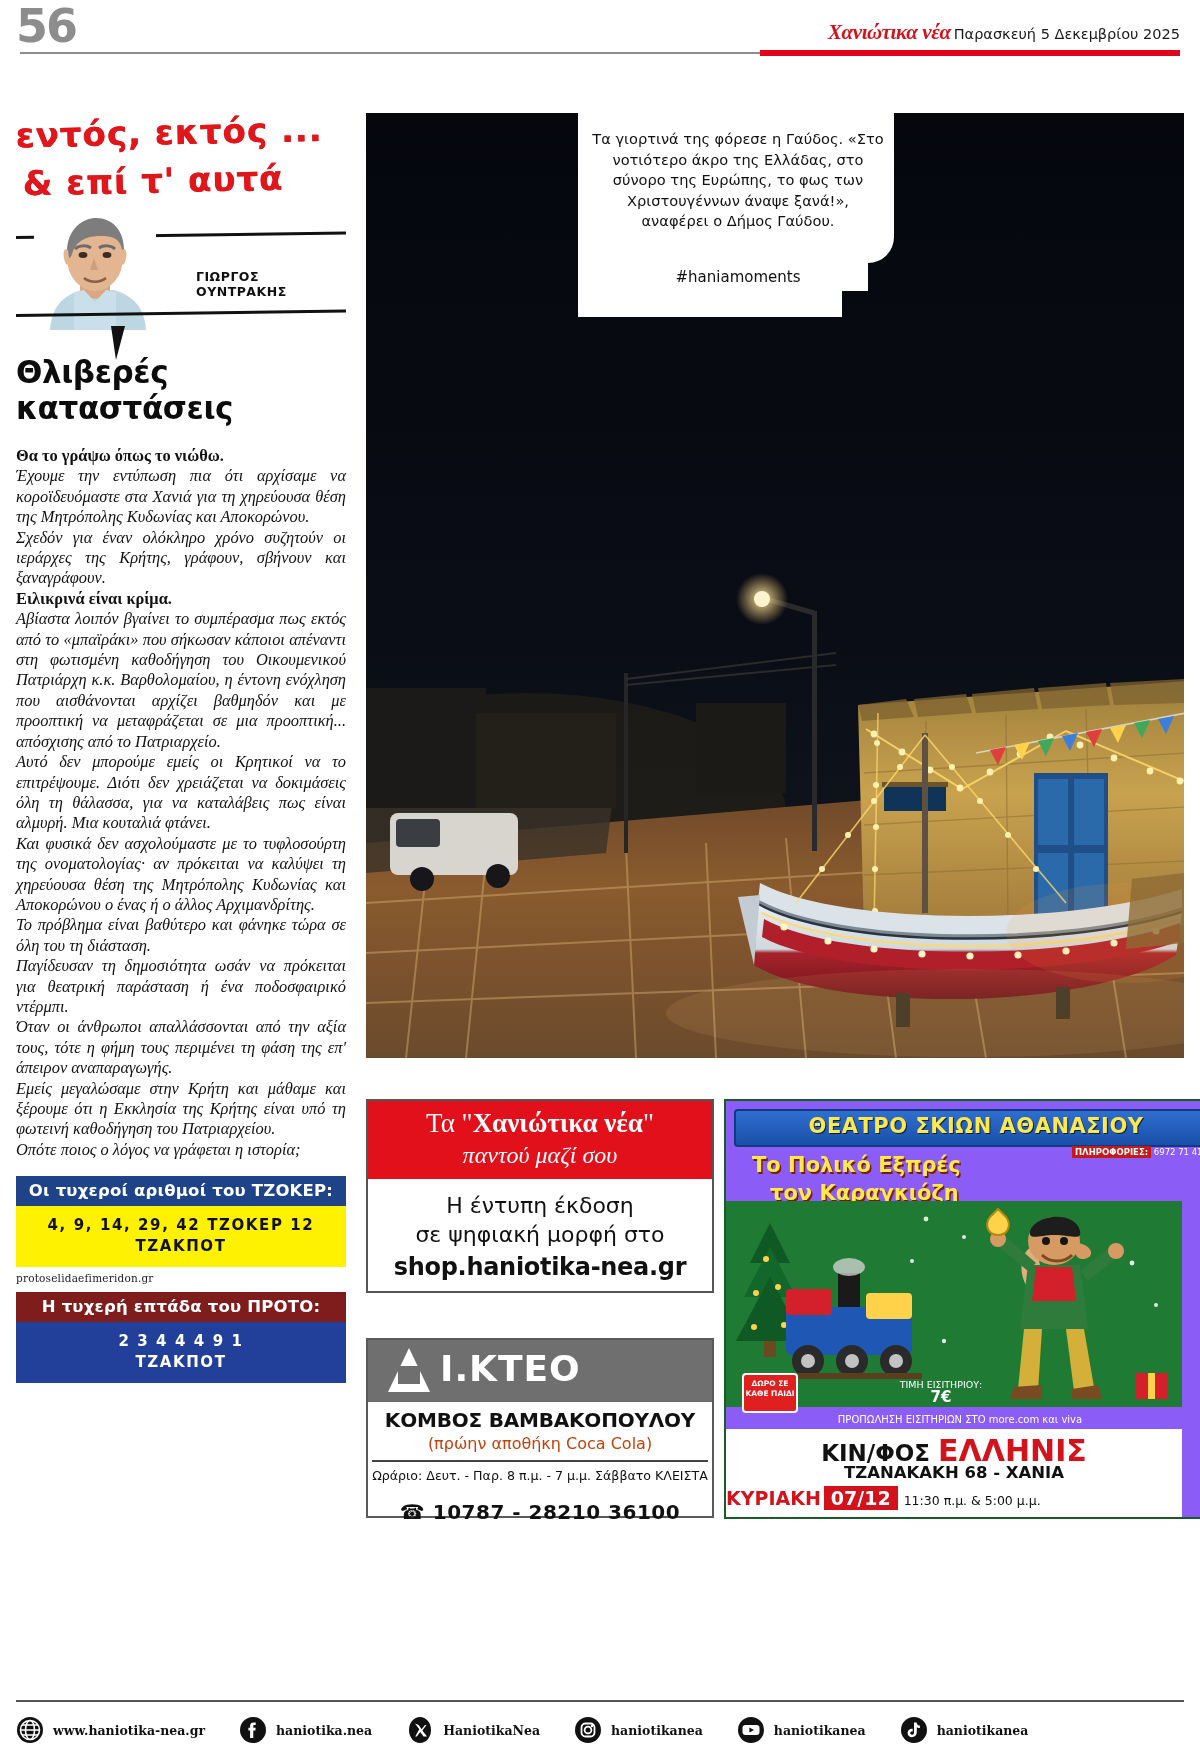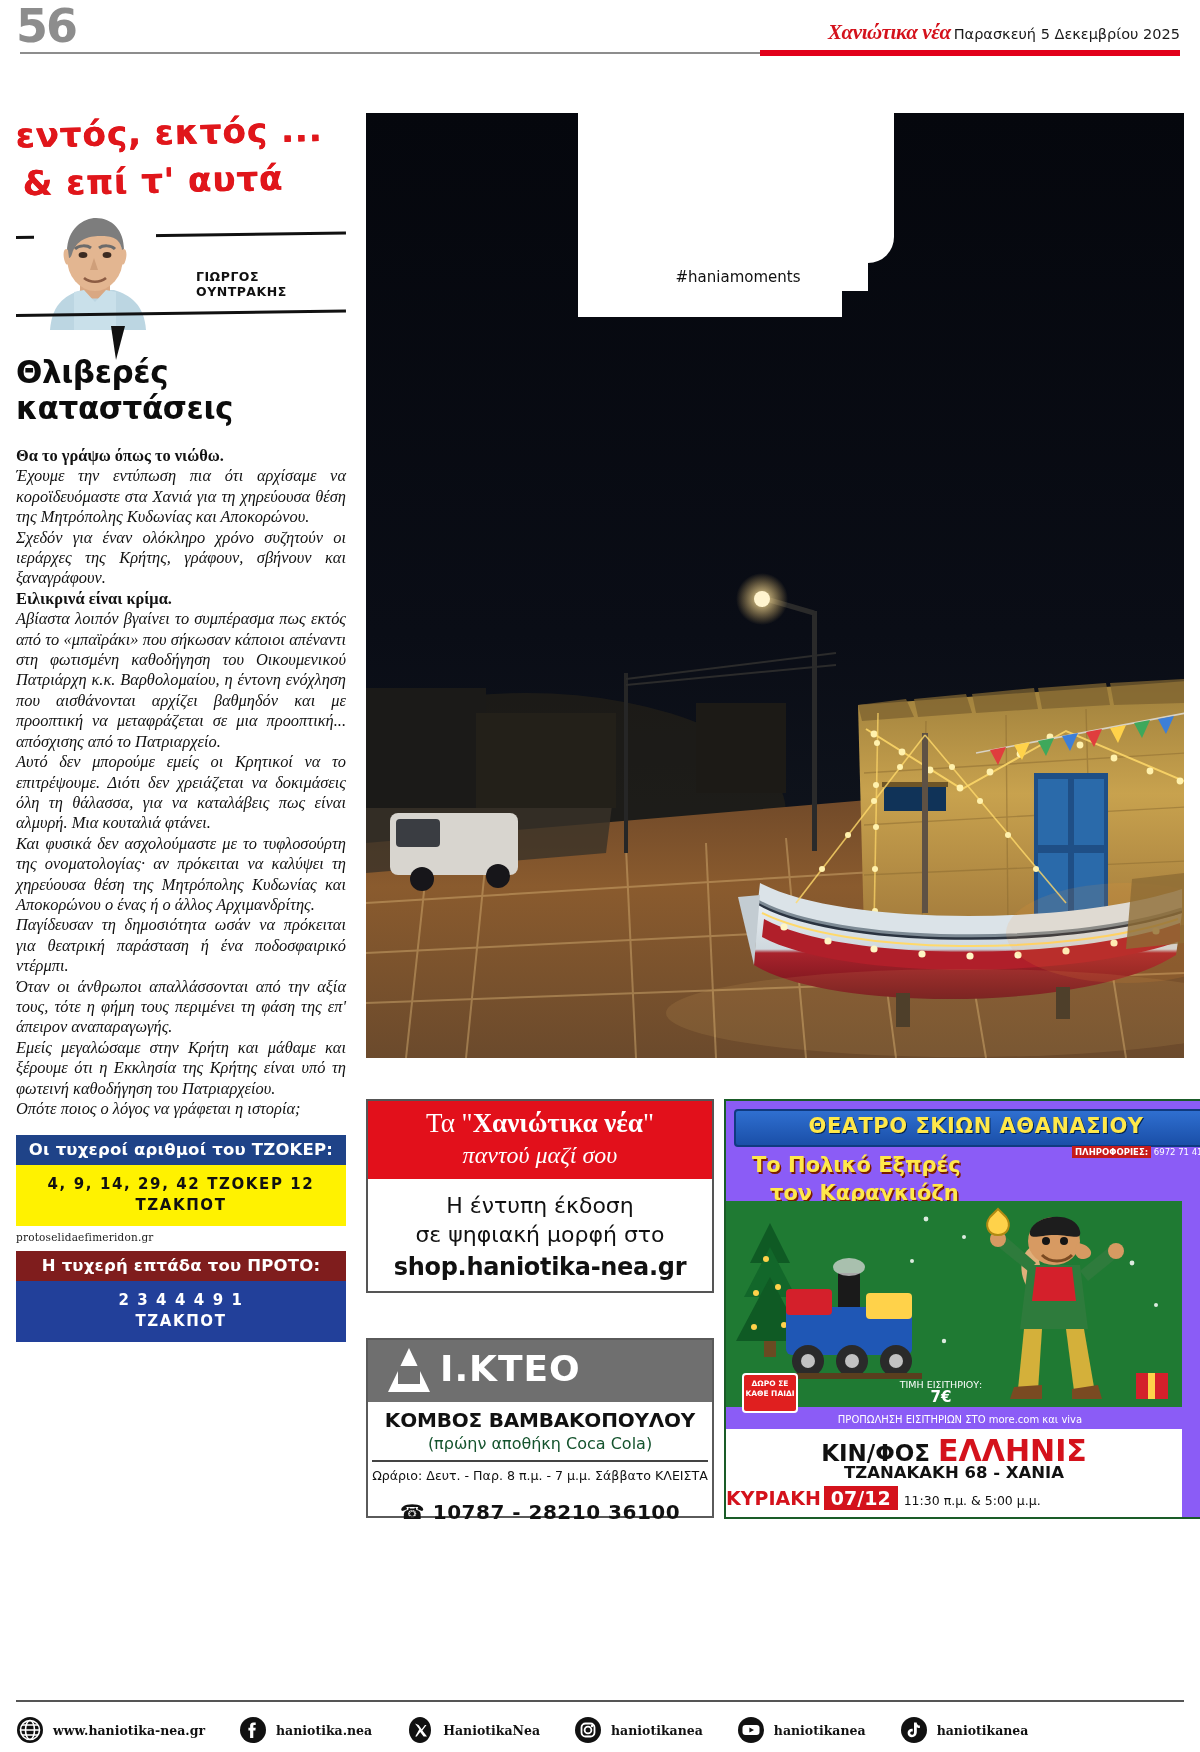--- a/index.html
+++ b/index.html
@@ -169,21 +169,21 @@
   }
   .ad-kteo .tri-in{
     position:absolute;left:30px;top:26px;width:22px;height:18px;background:#6f6f6f;
   }
   .ad-kteo .l1{
     text-align:center;font-family:"DejaVu Sans", sans-serif;font-weight:700;
     font-size:20px;margin-top:6px;color:#111;letter-spacing:-.2px;
   }
   .ad-kteo .l2{
     text-align:center;font-family:"DejaVu Sans", sans-serif;
-    font-size:16px;margin-top:2px;color:#14532d;
+    font-size:16px;margin-top:2px;color:#c2410c;
   }
   .ad-kteo .hrline{height:2px;background:#444;margin:7px 4px 0;}
   .ad-kteo .l3{
     text-align:center;font-family:"DejaVu Sans", sans-serif;
     font-size:12.6px;margin-top:6px;color:#111;
   }
   .ad-kteo .l4{
     text-align:center;font-family:"DejaVu Sans", sans-serif;font-weight:700;
     font-size:20px;margin-top:17px;color:#111;letter-spacing:.5px;
   }
@@ -311,20 +311,21 @@
     <div class="art-title">Θλιβερές καταστάσεις</div>
 
     <div class="art-body" id="article-body">
         <p class="b">Θα το γράψω όπως το νιώθω.</p>
         <p class="">Έχουμε την εντύπωση πια ότι αρχίσαμε να κοροϊδευόμαστε στα Χανιά για τη χηρεύουσα θέση της Μητρόπολης Κυδωνίας και Αποκορώνου.</p>
         <p class="">Σχεδόν για έναν ολόκληρο χρόνο συζητούν οι ιεράρχες της Κρήτης, γράφουν, σβήνουν και ξαναγράφουν.</p>
         <p class="b">Ειλικρινά είναι κρίμα.</p>
         <p class="">Αβίαστα λοιπόν βγαίνει το συμπέρασμα πως εκτός από το «μπαϊράκι» που σήκωσαν κάποιοι απέναντι στη φωτισμένη καθοδήγηση του Οικουμενικού Πατριάρχη κ.κ. Βαρθολομαίου, η έντονη ενόχληση που αισθάνονται αρχίζει βαθμηδόν και με προοπτική να μεταφράζεται σε μια προοπτική... απόσχισης από το Πατριαρχείο.</p>
         <p class="">Αυτό δεν μπορούμε εμείς οι Κρητικοί να το επιτρέψουμε. Διότι δεν χρειάζεται να δοκιμάσεις όλη τη θάλασσα, για να καταλάβεις πως είναι αλμυρή. Μια κουταλιά φτάνει.</p>
         <p class="">Και φυσικά δεν ασχολούμαστε με το τυφλοσούρτη της ονοματολογίας· αν πρόκειται να καλύψει τη χηρεύουσα θέση της Μητρόπολης Κυδωνίας και Αποκορώνου ο ένας ή ο άλλος Αρχιμανδρίτης.</p>
+        <p class="">Το πρόβλημα είναι βαθύτερο και φάνηκε τώρα σε όλη του τη διάσταση.</p>
         <p class="">Παγίδευσαν τη δημοσιότητα ωσάν να πρόκειται για θεατρική παράσταση ή ένα ποδοσφαιρικό ντέρμπι.</p>
         <p class="">Όταν οι άνθρωποι απαλλάσσονται από την αξία τους, τότε η φήμη τους περιμένει τη φάση της επ' άπειρον αναπαραγωγής.</p>
         <p class="">Εμείς μεγαλώσαμε στην Κρήτη και μάθαμε και ξέρουμε ότι η Εκκλησία της Κρήτης είναι υπό τη φωτεινή καθοδήγηση του Πατριαρχείου.</p>
         <p class="">Οπότε ποιος ο λόγος να γράφεται η ιστορία;</p>
       </div>
 
     <div class="lot">
       <div class="lot-hd joker">Οι τυχεροί αριθμοί του ΤΖΟΚΕΡ:</div>
       <div class="lot-body joker">
         <div>4, 9, 14, 29, 42 ΤΖΟΚΕΡ 12</div>
@@ -521,20 +522,21 @@
       <ellipse cx="600" cy="900" rx="300" ry="44" fill="#ffcf78" opacity=".10"></ellipse>
       <ellipse cx="760" cy="820" rx="120" ry="50" fill="#ff9b3d" opacity=".12"></ellipse>
 
       <path d="M818 760 L818 830 L760 836 L766 766 Z" fill="#8d6c35" opacity=".8"></path>
     </svg>
   </div>
 
   <div class="callout">
     <div class="cr"></div>
     <div class="cb"></div>
+    <div class="cap">Τα γιορτινά της φόρεσε η Γαύδος. «Στο νοτιότερο άκρο της Ελλάδας, στο σύνορο της Ευρώπης, το φως των Χριστουγέννων άναψε ξανά!», αναφέρει ο Δήμος Γαύδου.</div>
     <div class="hashtag">#haniamoments</div>
   </div>
 
   <div class="ad-hn">
     <div class="red">
       <div class="t1"><span>Τα "</span><b>Χανιώτικα νέα</b><span>"</span></div>
       <div class="t2">παντού μαζί σου</div>
     </div>
     <div class="wt">
       <span>Η έντυπη έκδοση</span><br>

